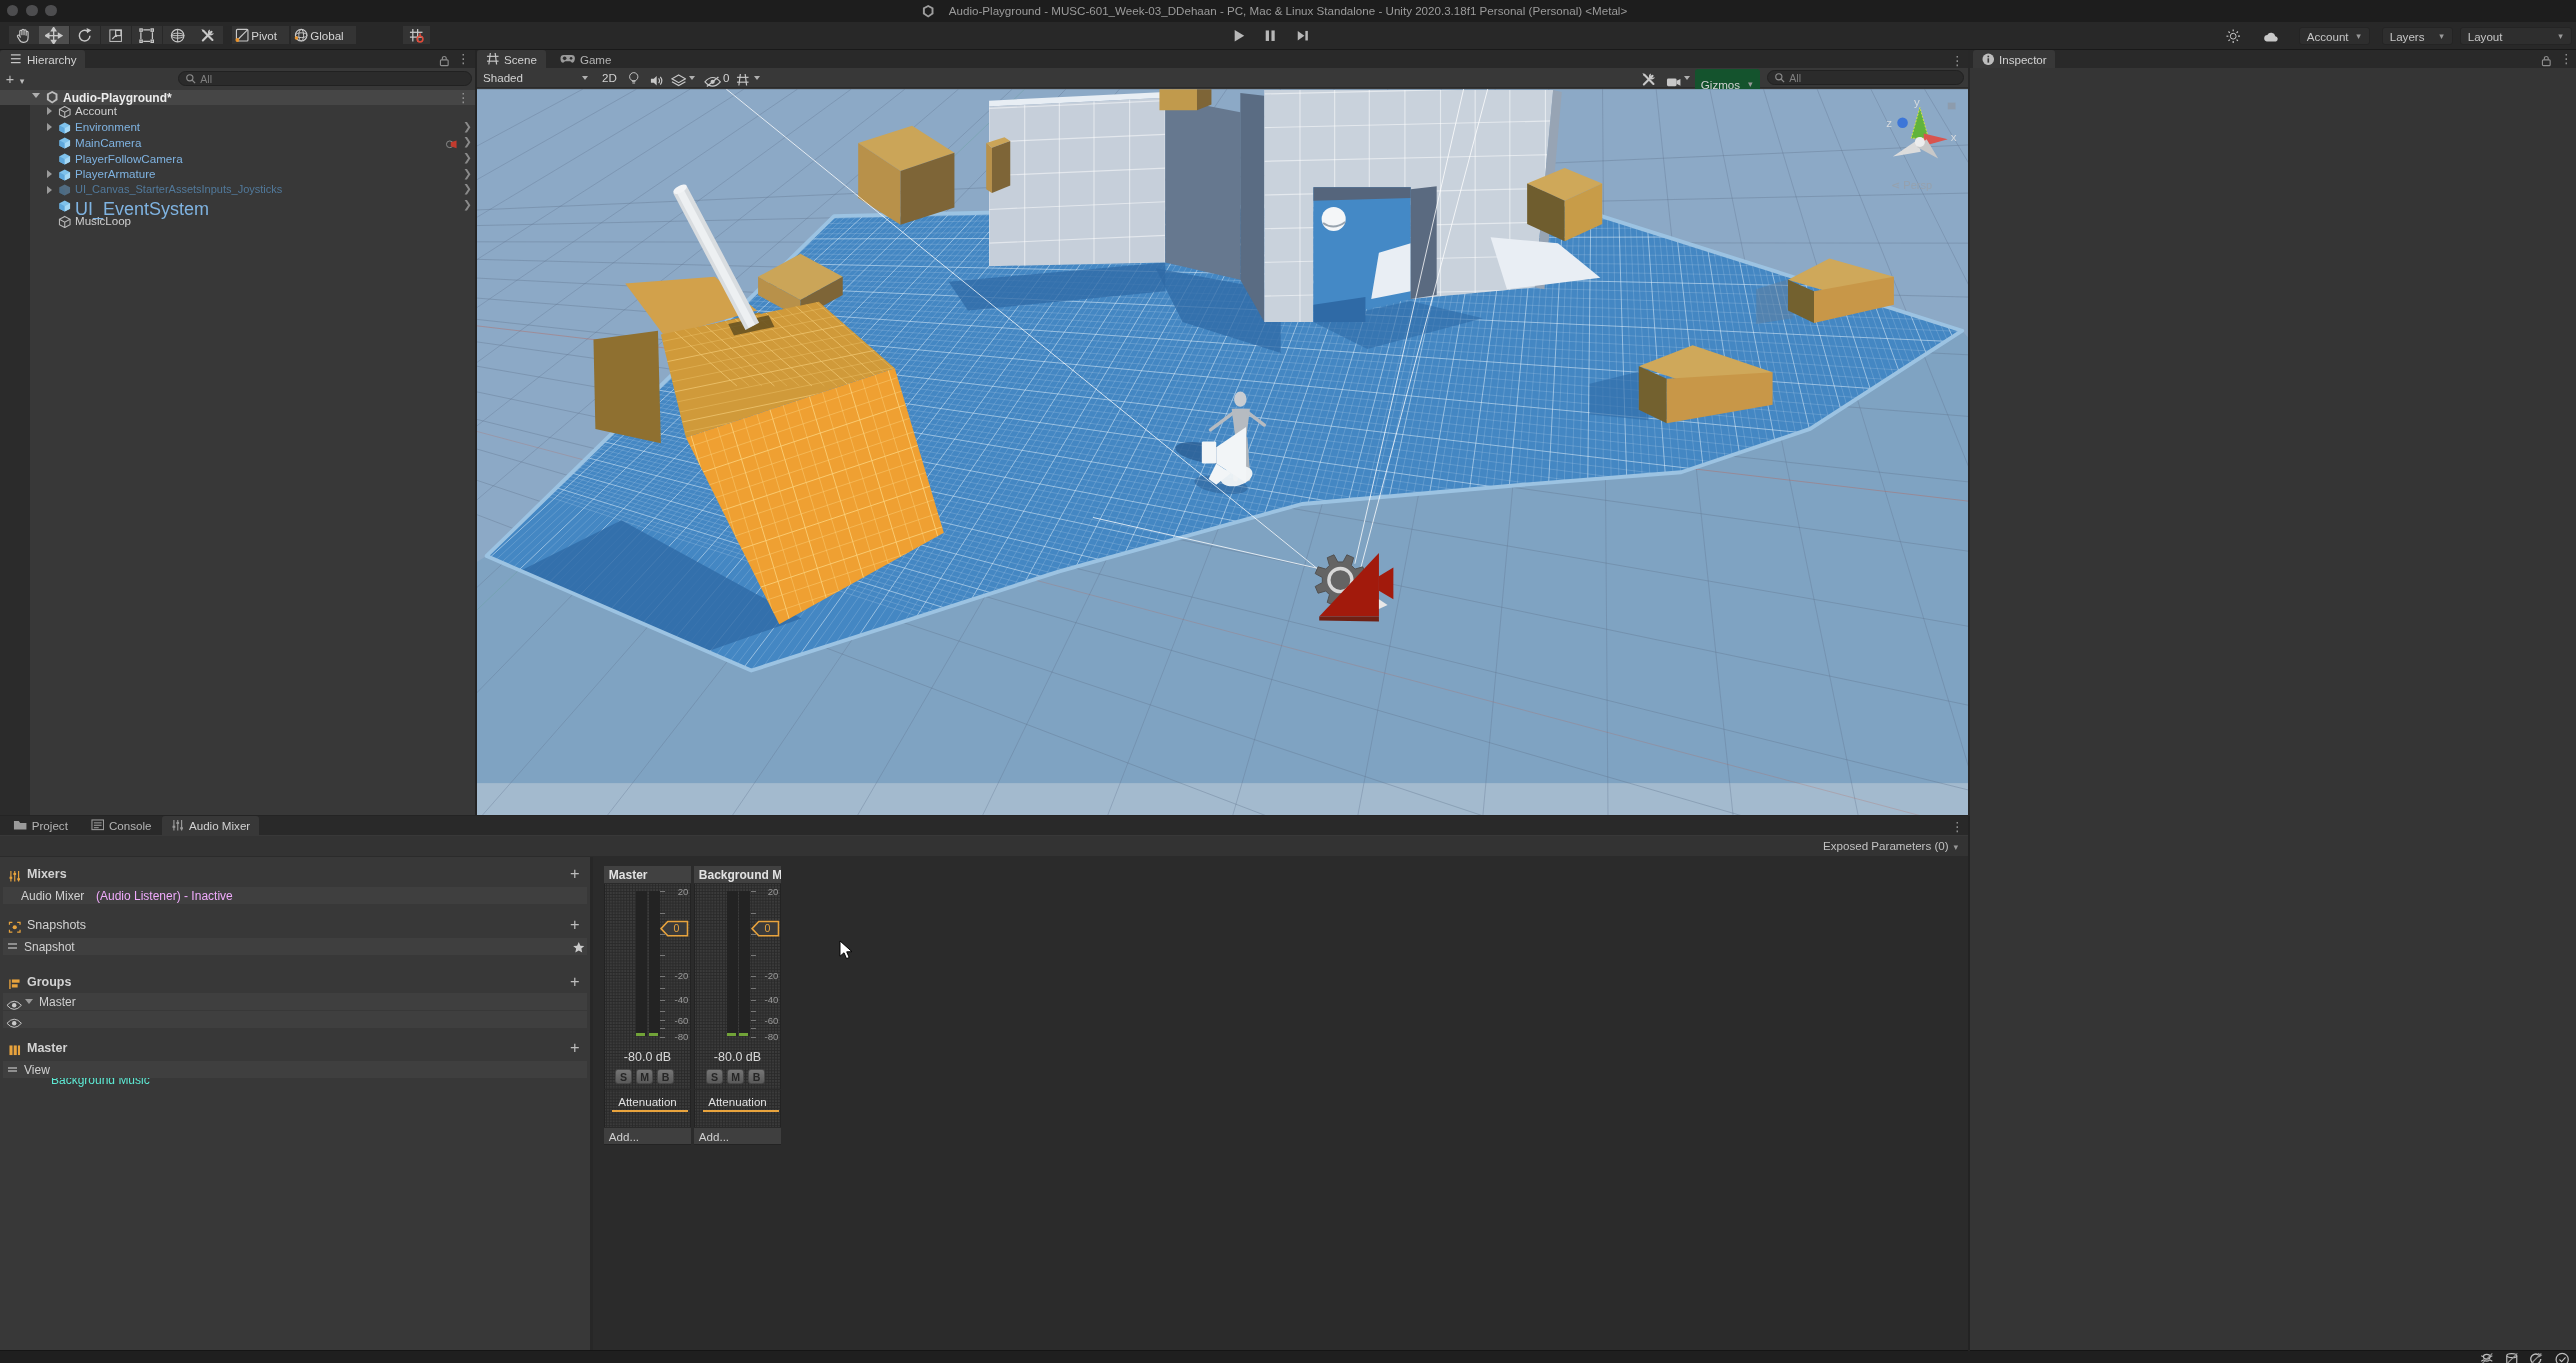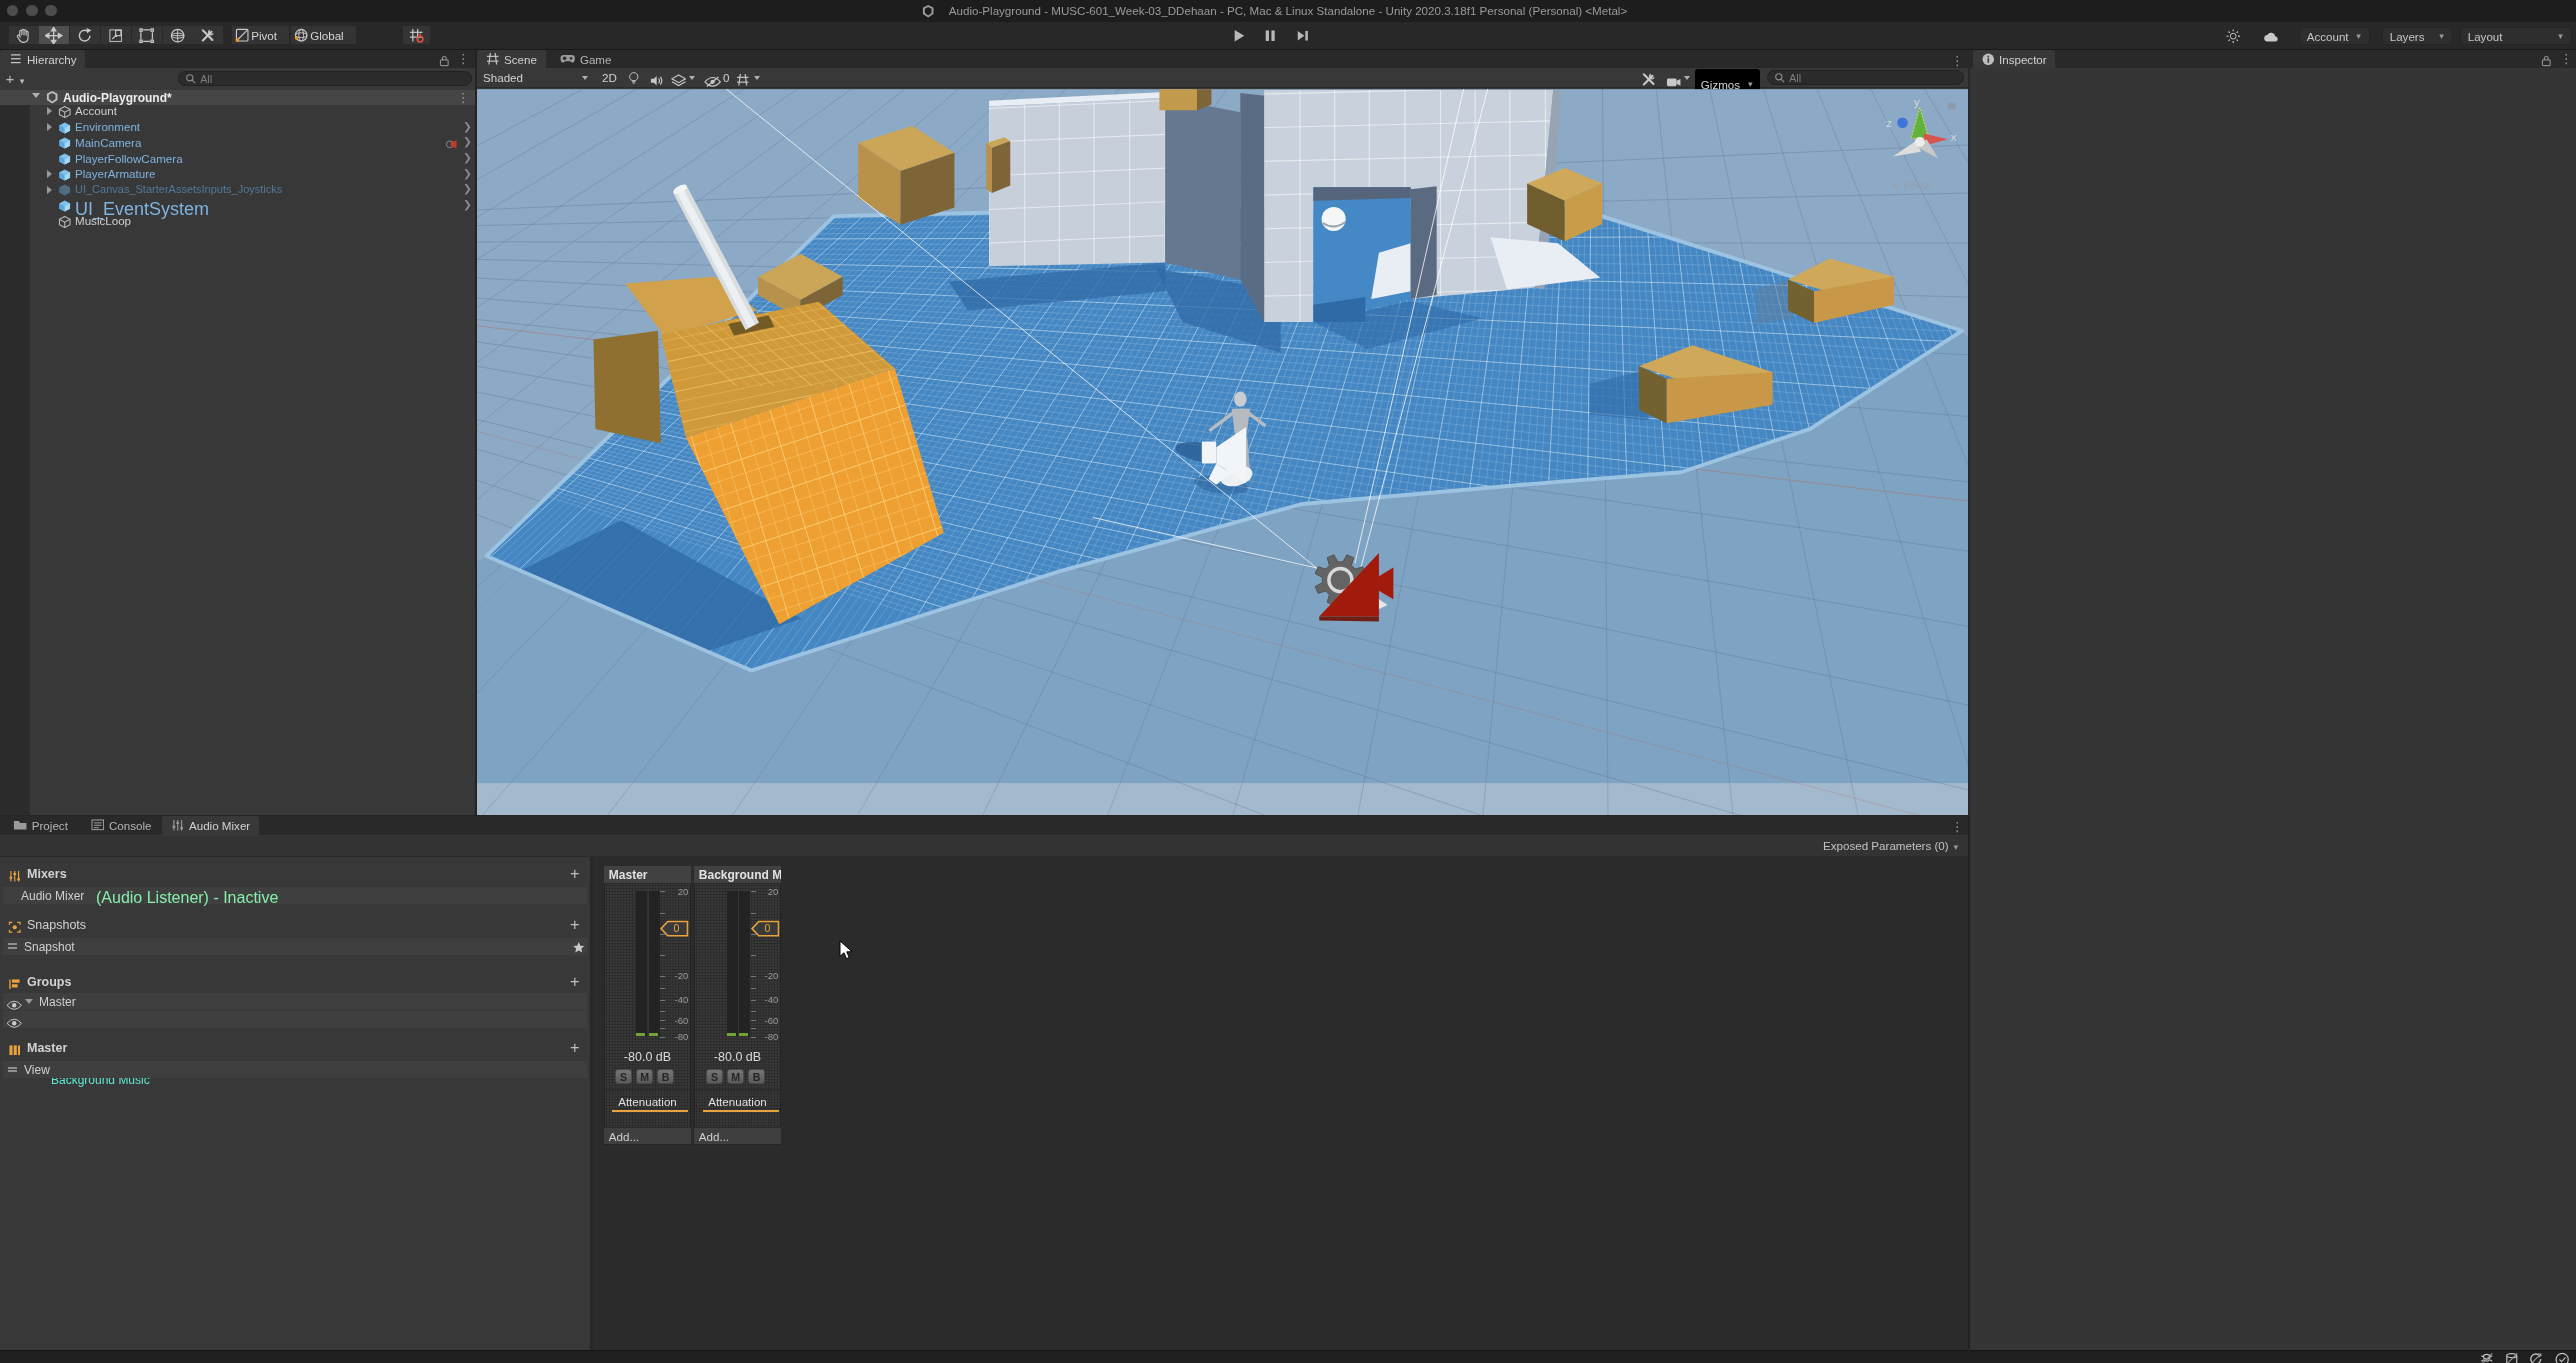--- a/index.html
+++ b/index.html
@@ -282,21 +282,21 @@
       <path d="M4 14 L13 5" stroke="#C8C8C8" stroke-width="2.2" stroke-linecap="round"></path>
       <path d="M11.5 2.5 a3.2 3.2 0 1 0 4 4 l-2.4.4 -2-2z" fill="#C8C8C8"></path>
       <path d="M4.5 4 L14 13.5" stroke="#C8C8C8" stroke-width="2.2" stroke-linecap="round"></path>
       <path d="M2.5 2 L5.5 3.5 L4 5z" fill="#C8C8C8"></path>
     </svg></div>
 <div style="position:absolute;left:1666px;top:74px"><svg width="15.4" height="10.6" viewBox="0 0 16 11" style="">
       <rect x="1" y="1.5" width="10" height="8" rx="1.5" fill="#C8C8C8"></rect>
       <polygon points="11,4 15,2 15,9 11,7" fill="#C8C8C8"></polygon>
     </svg></div>
 <div style="position:absolute;left:1684px;top:76px;width:0;height:0;border-left:3.9px solid transparent;border-right:3.9px solid transparent;border-top:4.8px solid #b0b0b0"></div>
-<div style="position:absolute;left:1695px;top:69px;width:65px;height:30px;background:#000000;border-radius:2.9px;display:flex;align-items:center;justify-content:space-between;padding:0 5.8px;font-size:11.6px;color:#d2d2d2">
+<div style="position:absolute;left:1695px;top:69px;width:65px;height:30px;background:#14532d;border-radius:2.9px;display:flex;align-items:center;justify-content:space-between;padding:0 5.8px;font-size:11.6px;color:#d2d2d2">
     <span>Gizmos</span>
     <span style="font-size:7.7px;color:#999">▼</span>
   </div>
 <div style="position:absolute;left:1767px;top:70px;width:197px;height:15.4px;background:#2b2b2b;border:1px solid #212121;border-radius:7.7px;display:flex;align-items:center;padding:0 5.8px;gap:3.9px">
     <svg width="11.6" height="11.6" viewBox="0 0 12 12" style="">
       <circle cx="5" cy="5" r="3.2" fill="none" stroke="#8a8a8a" stroke-width="1.2"></circle>
       <line x1="7.5" y1="7.5" x2="10.5" y2="10.5" stroke="#8a8a8a" stroke-width="1.2"></line>
     </svg>
     <span style="font-size:10.6px;color:#7f7f7f">All</span>
   </div>
@@ -1012,21 +1012,21 @@
       <g fill="#E8A33D">
         <rect x="1.6" y="7" width="2.8" height="2.2"></rect>
         <rect x="5.6" y="3" width="2.8" height="2.2"></rect>
         <rect x="9.6" y="8.5" width="2.8" height="2.2"></rect>
       </g>
     </svg></div>
 <div style="position:absolute;left:27px;top:867px;font-size:12.5px;color:#d2d2d2;font-weight:bold">Mixers</div>
 <div style="position:absolute;left:570px;top:864px;font-size:16.4px;color:#bdbdbd;font-weight:400">+</div>
 <div style="position:absolute;left:2.9px;top:887px;width:584px;height:17.3px;background:#3f3f3f"></div>
 <div style="position:absolute;left:21px;top:889px;font-size:12px;color:#d0d0d0">Audio Mixer</div>
-<div style="position:absolute;left:96px;top:889px;font-size:16px;color:#86efac">(Audio Listener) - Inactive</div>
+<div style="position:absolute;left:96px;top:889px;font-size:12px;color:#f0abfc">(Audio Listener) - Inactive</div>
 <div style="position:absolute;left:7.7px;top:919px"><svg width="13.5" height="12.5" viewBox="0 0 14 13" style="">
       <g fill="none" stroke="#E8A33D" stroke-width="1.3">
         <path d="M1.5 4 V1.5 H4.5 M9.5 1.5 H12.5 V4 M12.5 9 V11.5 H9.5 M4.5 11.5 H1.5 V9"></path>
       </g>
       <circle cx="7" cy="6.5" r="2.2" fill="#E8A33D"></circle>
     </svg></div>
 <div style="position:absolute;left:27px;top:918px;font-size:12.5px;color:#d2d2d2;font-weight:normal">Snapshots</div>
 <div style="position:absolute;left:570px;top:915px;font-size:16.4px;color:#bdbdbd;font-weight:400">+</div>
 <div style="position:absolute;left:2.9px;top:938px;width:584px;height:17.3px;background:#3f3f3f"></div>
 <div style="position:absolute;left:7.7px;top:943px;width:9.6px;height:1.9px;background:#8f8f8f"></div>

